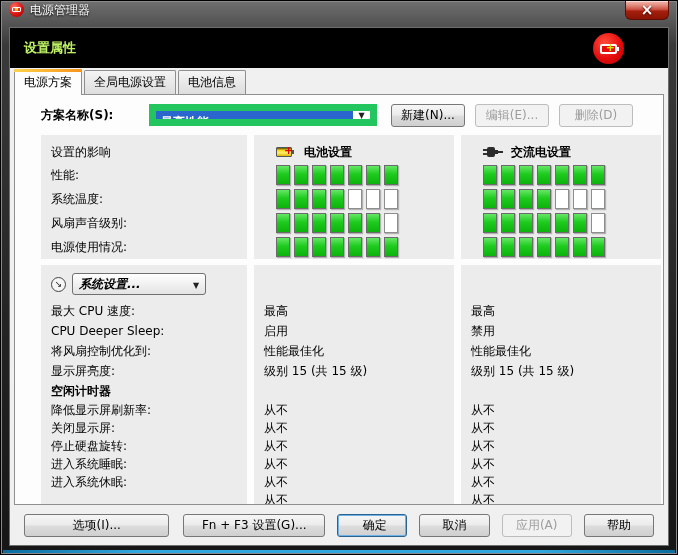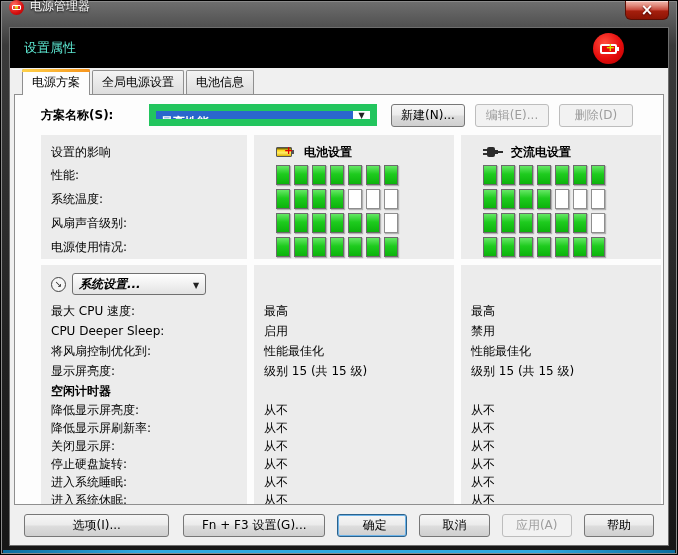--- a/index.html
+++ b/index.html
@@ -6,48 +6,48 @@
   html,body { width:678px; height:555px; }
   body { font-family:"DejaVu Sans","Liberation Sans",sans-serif; font-size:12px; color:#000; background:#555; }
 
   
   .window { position:relative; width:678px; height:555px;
     background:linear-gradient(180deg,#6f6f6f 0%,#3a3a3a 8%,#232323 60%,#161616 100%);
     border:1px solid #000; box-shadow:inset 0 0 0 1px #8a8a8a; }
   .bottom-glow { position:absolute; left:2px; right:2px; bottom:1px; height:3px;
     background:linear-gradient(90deg,#0c6c9e,#31a8e0 20%,#31a8e0 80%,#0c6c9e); }
 
-  .titlebar { position:absolute; top:0; left:0; right:0; height:26px; display:flex; align-items:flex-end; padding:12px 8px; }
+  .titlebar { position:absolute; top:0; left:0; right:0; height:26px; display:flex; align-items:flex-start; padding:1px 8px; }
   .title-icon { width:15px; height:15px; border-radius:50%; background:radial-gradient(circle at 35% 30%,#ff6b5e,#d70f0f 60%,#9c0000);
     display:flex; align-items:center; justify-content:center; margin-right:6px; flex:0 0 auto; }
   .title-icon .batt { width:9px; height:5px; border:1px solid #fff; border-radius:1px; position:relative; }
   .title-icon .batt::after { content:""; position:absolute; left:2px; top:0px; width:3px; height:3px;
     background:linear-gradient(#ffe94d,#caa500); }
   .title-text { color:#fff; font-size:12px; text-shadow:0 1px 2px #000; }
   .close-btn { position:absolute; top:0; right:8px; width:44px; height:19px;
     background:linear-gradient(180deg,#f3b8ae 0%,#e0897b 25%,#c6473a 50%,#a51f0d 55%,#8c1404 100%);
     border:1px solid #5c0f05; border-top:none; border-radius:0 0 6px 6px;
     display:flex; align-items:center; justify-content:center; cursor:pointer;
     box-shadow:inset 0 1px 0 rgba(255,255,255,.5); }
   .close-btn::before { content:"\00d7"; color:#fff; font-weight:bold; font-size:15px; line-height:1; text-shadow:0 1px 2px #400; }
 
   
   .dialog { position:absolute; top:26px; left:8px; right:8px; bottom:8px;
     background:#f0f0f0; border:1px solid #6e6e6e; display:flex; flex-direction:column; }
 
   .header-band { height:40px; background:#000; display:flex; align-items:center; padding:0 14px; position:relative; }
-  .header-title { color:#5eead4; font-weight:normal; font-size:13px; }
+  .header-title { color:#bef264; font-weight:bold; font-size:13px; }
   .header-icon { position:absolute; right:44px; top:5px; width:31px; height:31px; border-radius:50%;
     background:radial-gradient(circle at 38% 32%,#ff4d3d,#e60c0c 55%,#b30000); display:flex; align-items:center; justify-content:center; }
   .header-icon .batt { width:17px; height:10px; border:2px solid #fff; border-radius:2px; position:relative; background:#e60c0c; }
   .header-icon .batt::before { content:""; position:absolute; right:-4px; top:1px; width:2px; height:4px; background:#fff; }
   .header-icon .batt::after { content:"+"; position:absolute; right:0px; top:-5px; color:#d6e600; font-weight:bold; font-size:11px; }
 
   
-  .tabs { display:flex; align-items:flex-end; padding:5px 4px 0 12px; height:26px; }
+  .tabs { display:flex; align-items:flex-end; padding:5px 4px 0 4px; height:26px; }
   .tab { padding:3px 9px 4px; border:1px solid #8f8f8f; border-bottom:none; border-radius:2px 2px 0 0;
     background:linear-gradient(#f4f4f4,#dcdcdc); margin-right:2px; cursor:pointer; position:relative; top:1px; color:#000; }
   .tab.active { background:#fdfdfd; padding-top:4px; z-index:2; }
   .tab.active::before { content:""; position:absolute; top:-1px; left:-1px; right:-1px; height:3px;
     background:linear-gradient(90deg,#ffd24a,#f7941d); border-radius:2px 2px 0 0; }
 
   .tab-panel { flex:1; margin:0 4px; background:#fdfdfd; border:1px solid #8f8f8f; position:relative; z-index:1; padding:8px 16px 6px; overflow:hidden; }
 
   
   .scheme-row { display:flex; align-items:center; height:24px; margin-bottom:8px; }
@@ -265,21 +265,20 @@
             </div>
           </div>
           <div id="settings-labels">
               <div class="set-row">最大 CPU 速度:</div>
               <div class="set-row">CPU Deeper Sleep:</div>
               <div class="set-row">将风扇控制优化到:</div>
               <div class="set-row">显示屏亮度:</div>
             </div>
           <div class="idle-title">空闲计时器</div>
           <div id="idle-labels">
-              <div class="idle-row">降低显示屏亮度:</div>
               <div class="idle-row">降低显示屏刷新率:</div>
               <div class="idle-row">关闭显示屏:</div>
               <div class="idle-row">停止硬盘旋转:</div>
               <div class="idle-row">进入系统睡眠:</div>
               <div class="idle-row">进入系统休眠:</div>
             </div>
         </div>
         <div class="panel panel-pad">
           <div class="spacer-adv"></div>
           <div id="settings-values-battery">

